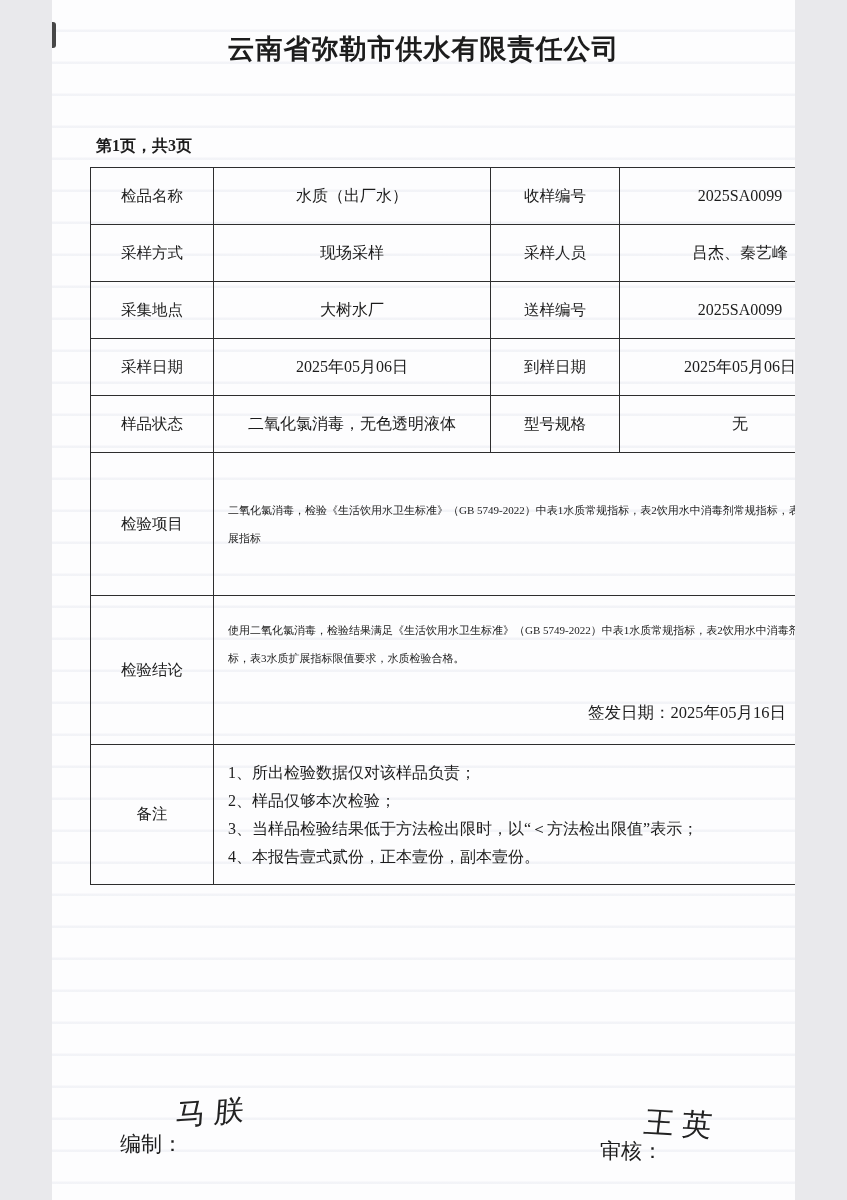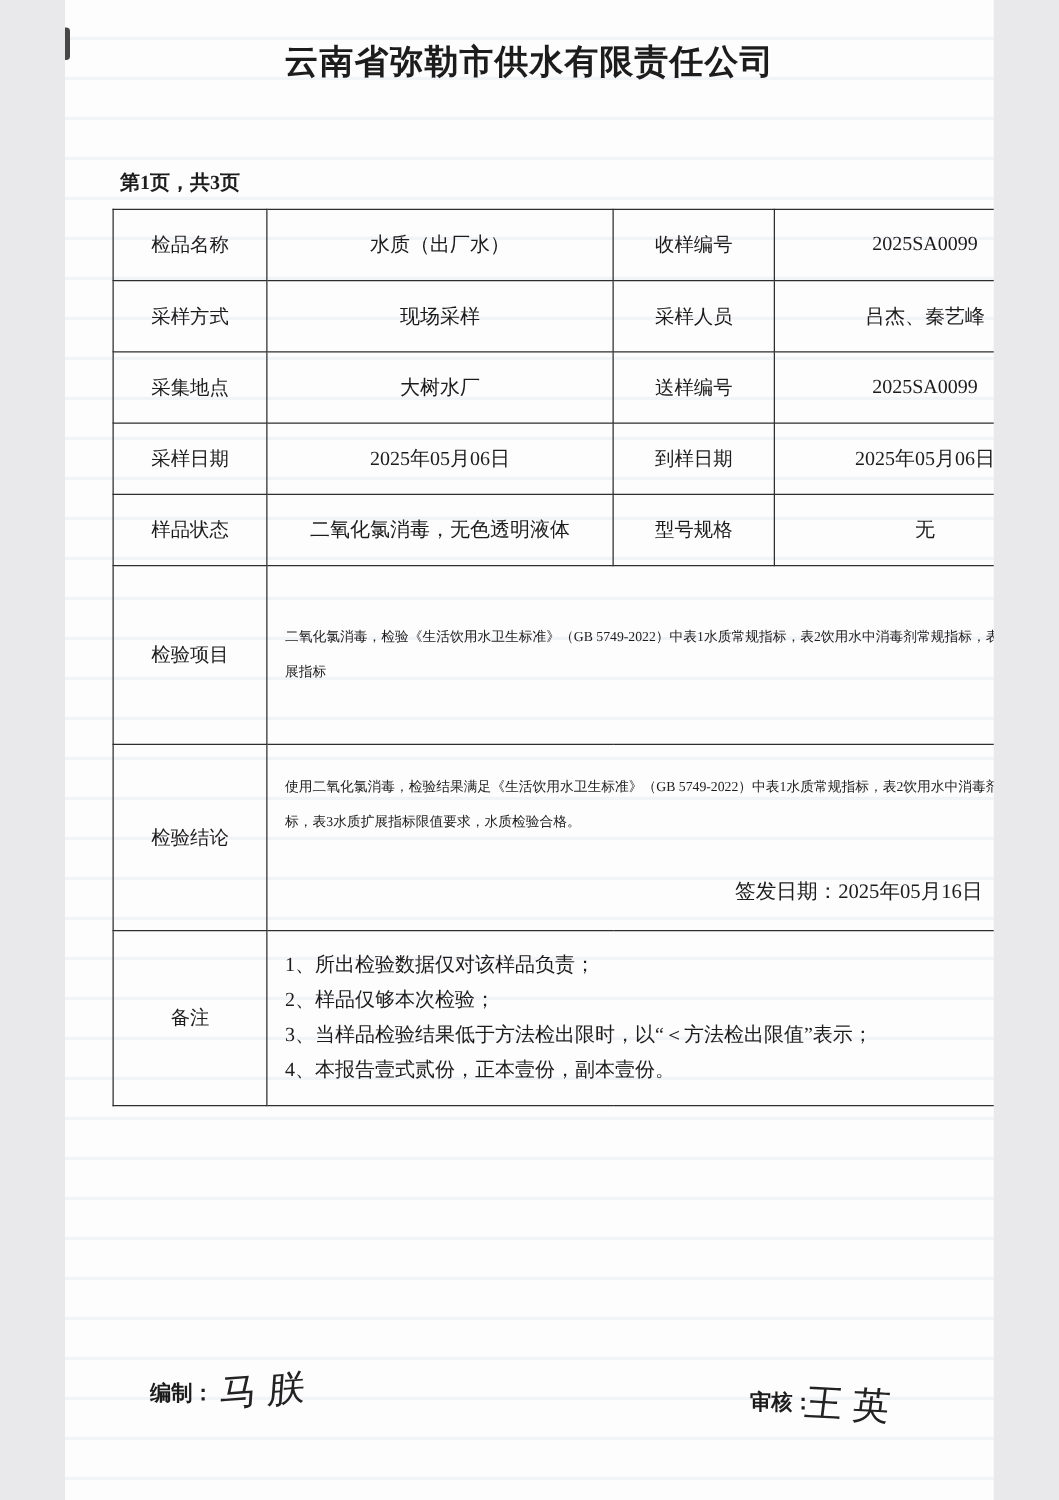--- a/index.html
+++ b/index.html
@@ -50,21 +50,21 @@
   tr.r-item{height:143px;}
   tr.r-basis{height:142px;}
   tr.r-concl{height:149px;}
   tr.r-notes{height:140px;}
   td.lab{font-size:15.5px;padding:2px 2px;}
   td.content{text-align:left;padding:8px 16px 8px 14px;}
   .para{line-height:28px;font-size:11px;}
   .sign-date{text-align:right;padding-right:58px;margin-top:30px;font-size:16.5px;}
   .notes-line{line-height:28px;font-size:16px;}
   .footer{position:absolute;left:0;top:1092px;width:847px;height:70px;}
-  .footer .f-label{position:absolute;font-size:17px;font-weight:700;}
+  .footer .f-label{position:absolute;font-size:21px;font-weight:400;margin-top:27px;}
   .prepared-label{left:68px;top:11px;}
   .reviewed-label{left:548px;top:18px;}
   .handwriting{
     position:absolute;font-size:30px;color:#222;
     letter-spacing:8px;white-space:nowrap;
     font-family:"DejaVu Serif",serif;
   }
   .prepared-name{left:124px;top:0px;transform:skewX(-8deg) rotate(-4deg);}
   .reviewed-name{left:592px;top:12px;transform:skewX(-4deg) rotate(3deg);}
   .stamp{

